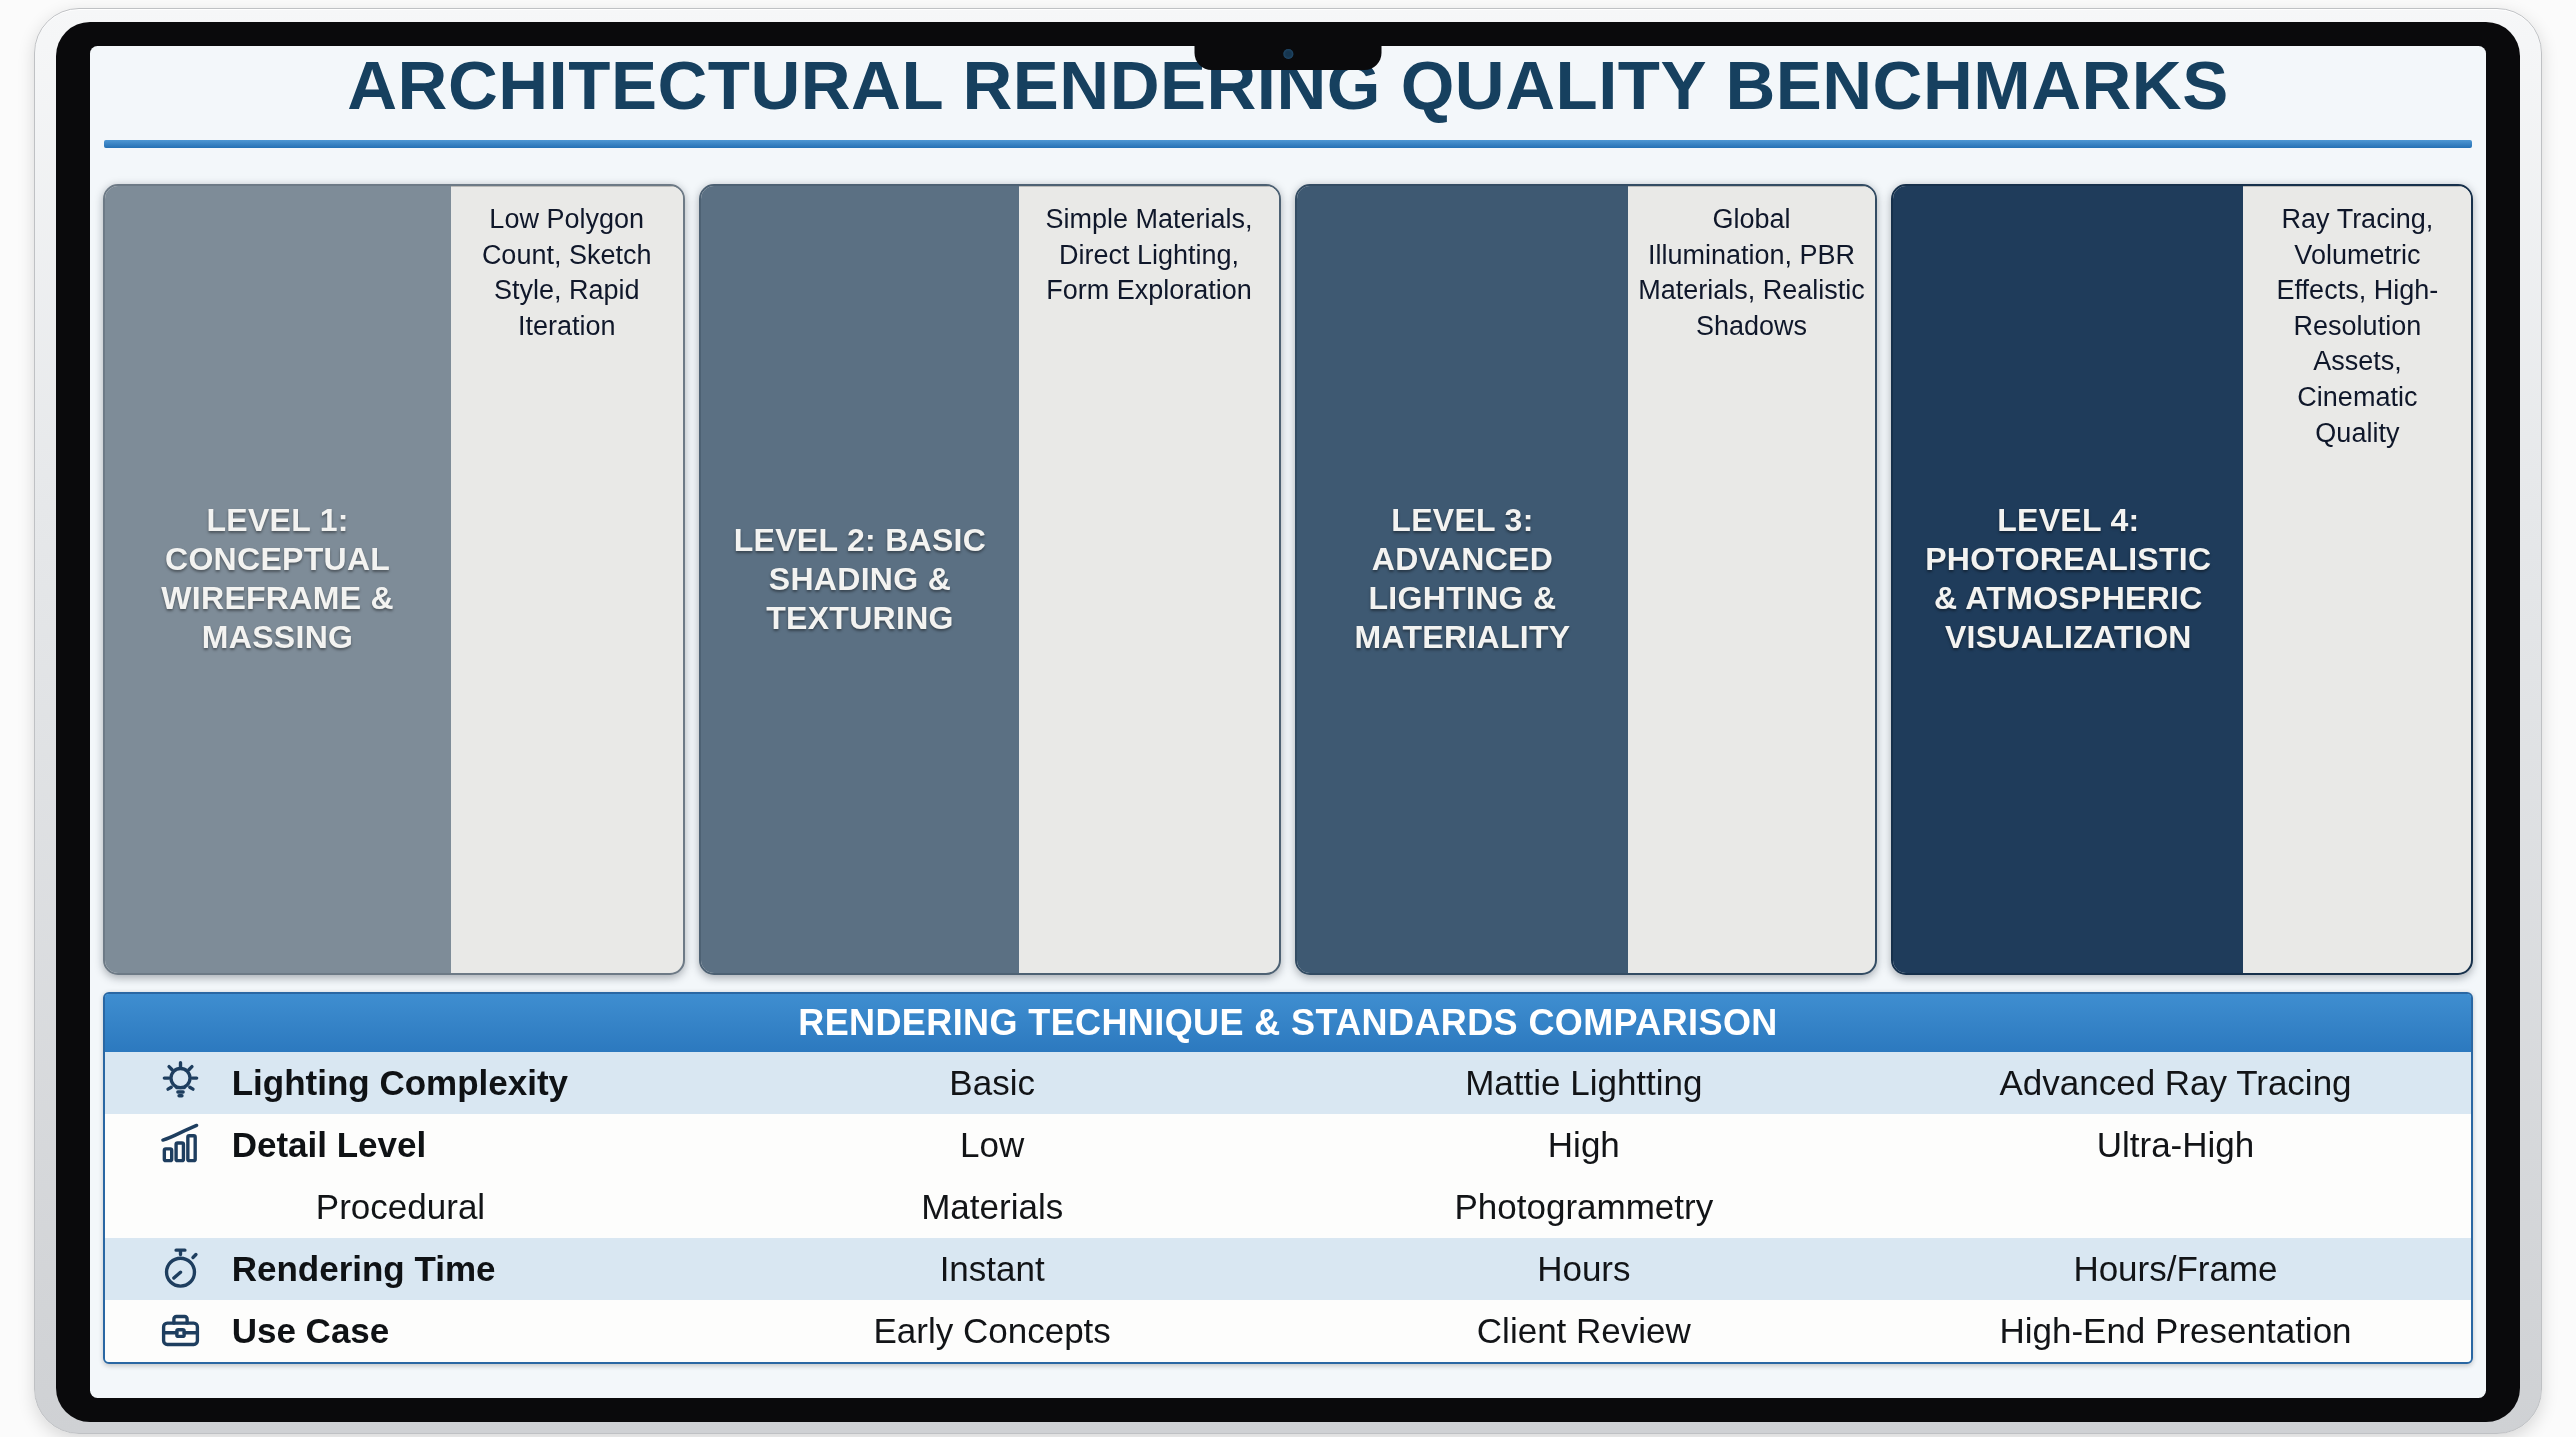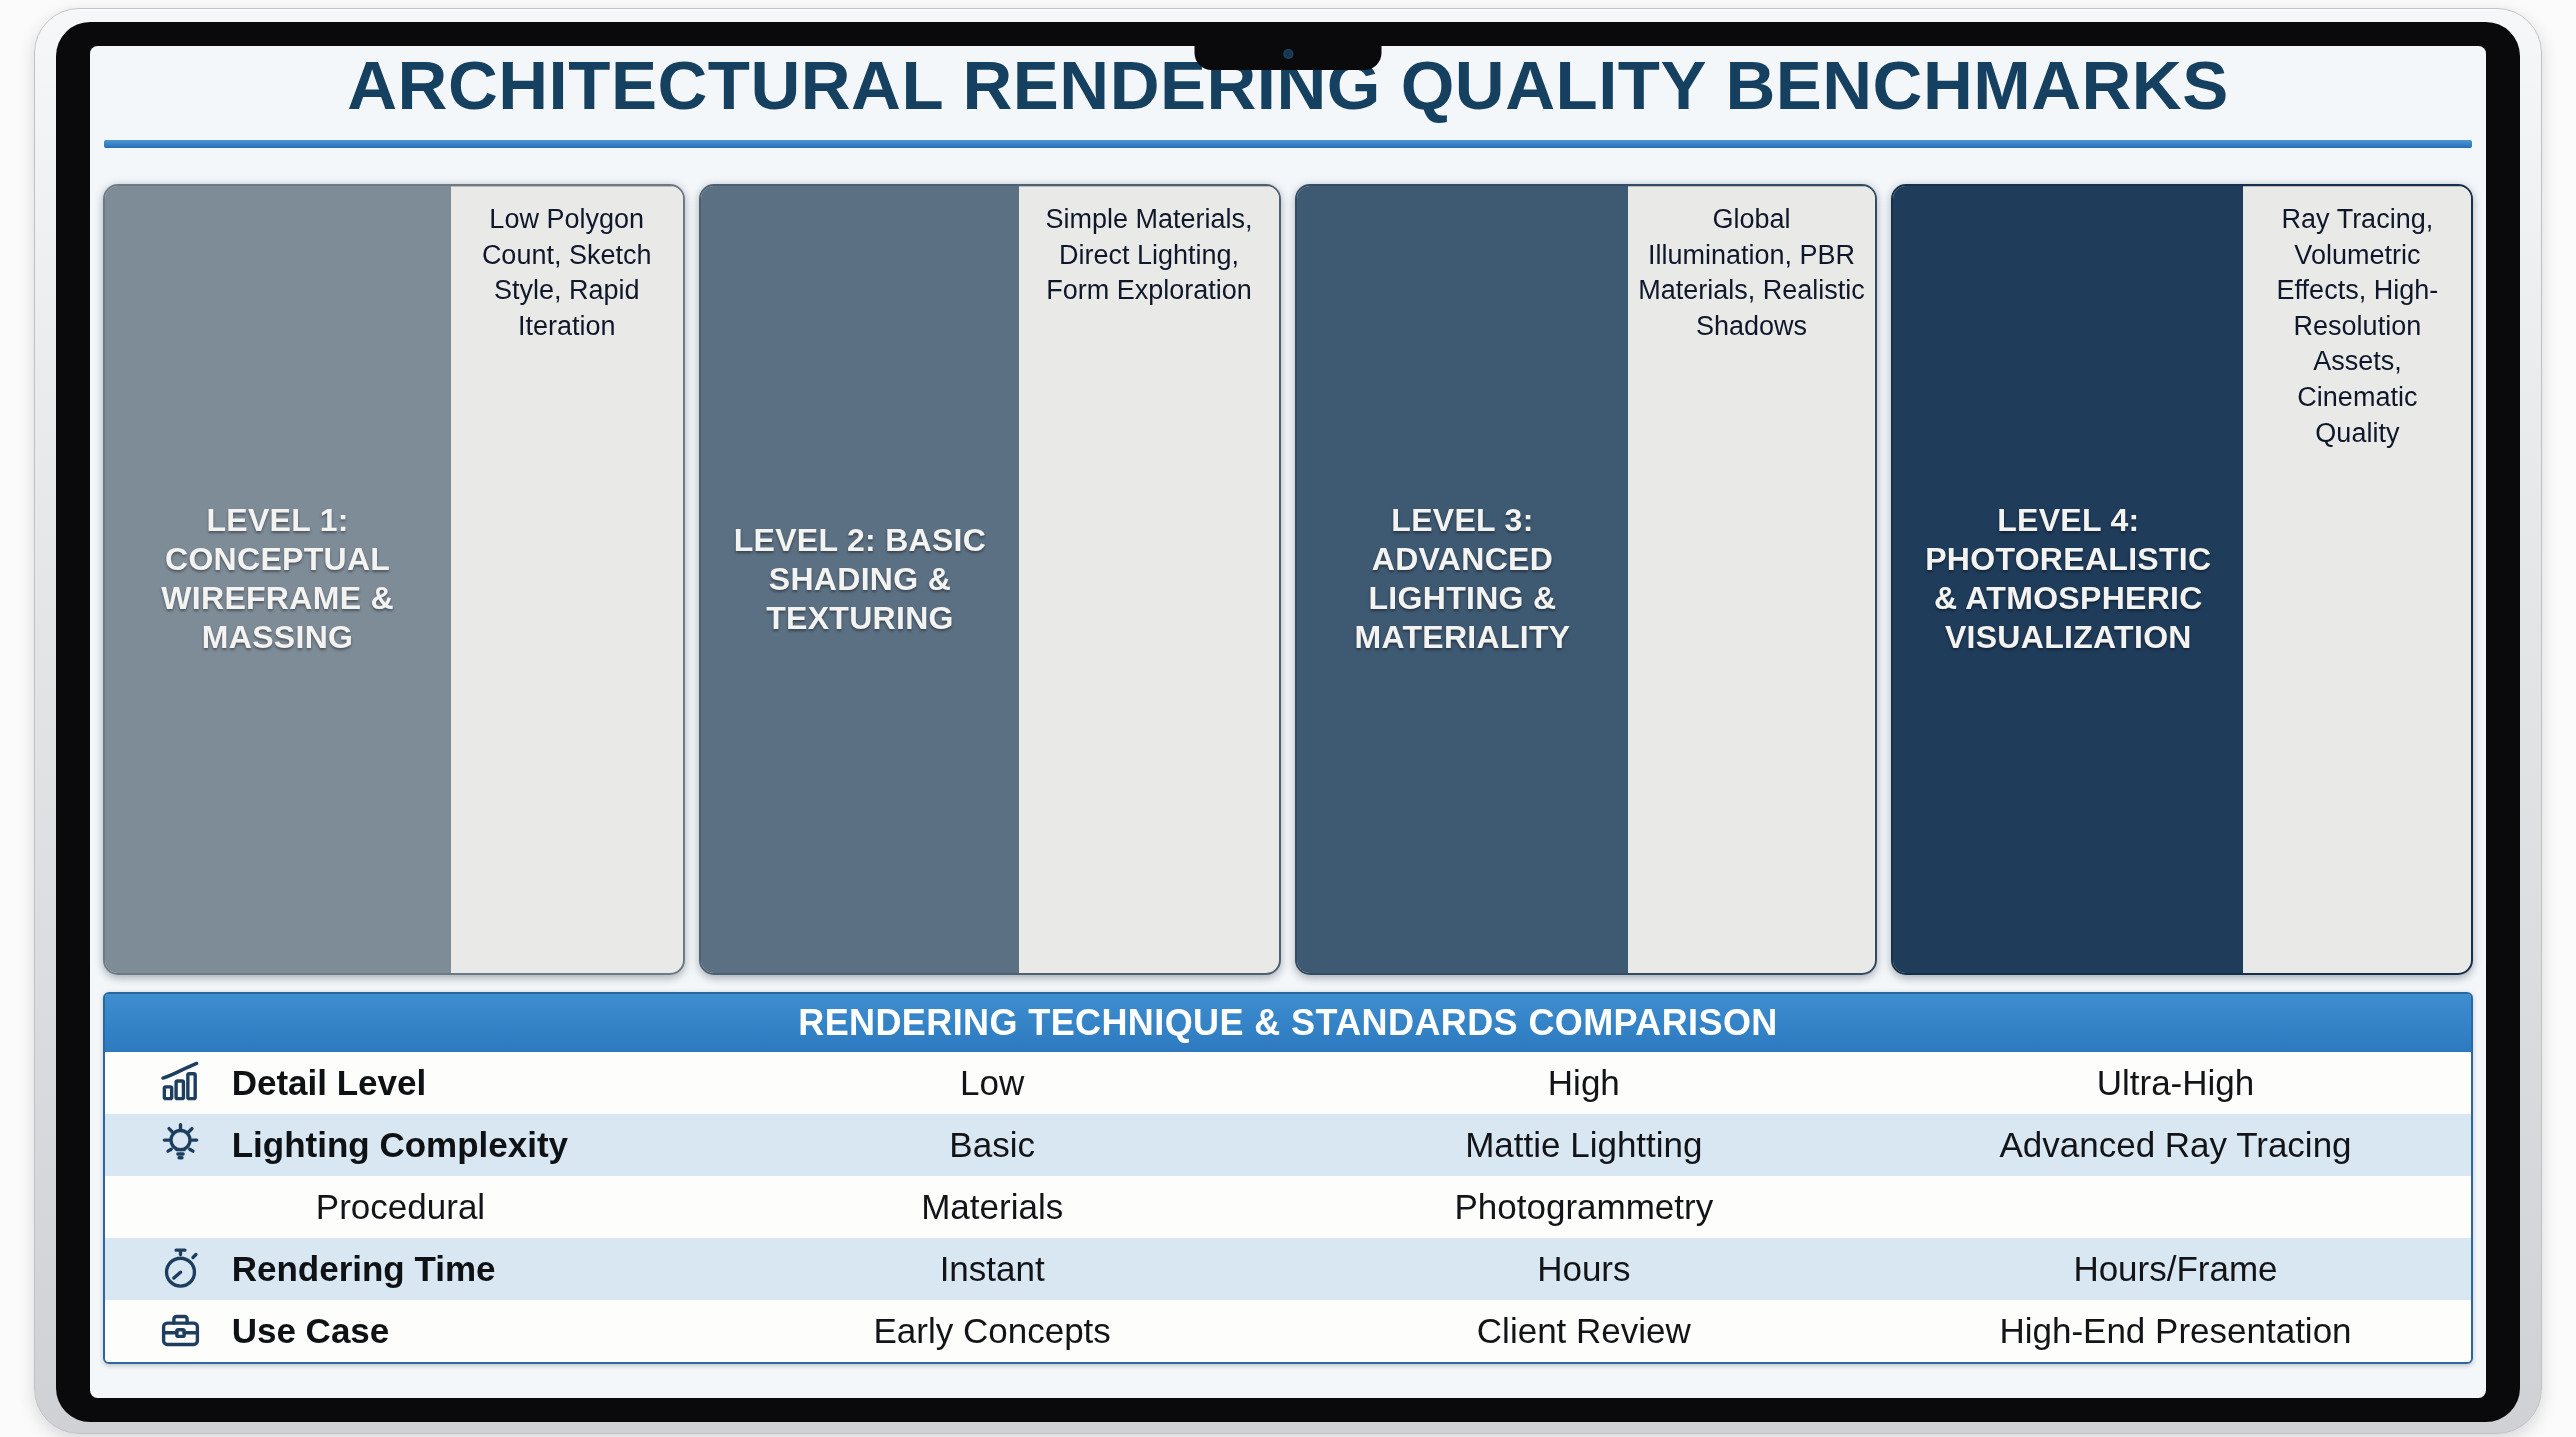--- a/index.html
+++ b/index.html
@@ -343,53 +343,53 @@
                 <rect x="0" y="0" width="640" height="300" fill="url(#g4fog)"></rect>
               </svg>
             </div>
             <div class="panel-caption">Ray Tracing, Volumetric Effects, High-Resolution Assets, Cinematic Quality</div>
           </div>
         </div>
 
         <div class="comparison">
           <div class="comparison-header">RENDERING TECHNIQUE &amp; STANDARDS COMPARISON</div>
 
+          <div class="trow alt">
+            <div class="tlabel">
+              <span class="ticon">
+                <svg viewBox="0 0 32 32">
+                  <circle cx="16" cy="13" r="6.5"></circle>
+                  <path d="M13.5 19.5 h5 M14.2 22.5 h3.6 M15 25 h2"></path>
+                  <path d="M16 2.5 v3 M5 13 h3 M24 13 h3 M8.2 5.2 l2.1 2.1 M23.8 5.2 l-2.1 2.1 M7.5 20.5 l2.2 -1.3 M24.5 20.5 l-2.2 -1.3"></path>
+                </svg>
+              </span>
+              <span>Lighting Complexity</span>
+            </div>
+            <div class="tval">Basic</div>
+            <div class="tval">Mattie Lightting</div>
+            <div class="tval">Advanced Ray Tracing</div>
+          </div>
+
           <div class="trow">
             <div class="tlabel">
               <span class="ticon">
                 <svg viewBox="0 0 32 32">
                   <rect x="5" y="19" width="5" height="8" rx="1"></rect>
                   <rect x="13" y="15" width="5" height="12" rx="1"></rect>
                   <rect x="21" y="10" width="5" height="17" rx="1"></rect>
                   <path d="M4 13 C 11 11, 17 7, 27 3"></path>
                 </svg>
               </span>
               <span>Detail Level</span>
             </div>
             <div class="tval">Low</div>
             <div class="tval">High</div>
             <div class="tval">Ultra-High</div>
           </div>
 
-          <div class="trow alt">
-            <div class="tlabel">
-              <span class="ticon">
-                <svg viewBox="0 0 32 32">
-                  <circle cx="16" cy="13" r="6.5"></circle>
-                  <path d="M13.5 19.5 h5 M14.2 22.5 h3.6 M15 25 h2"></path>
-                  <path d="M16 2.5 v3 M5 13 h3 M24 13 h3 M8.2 5.2 l2.1 2.1 M23.8 5.2 l-2.1 2.1 M7.5 20.5 l2.2 -1.3 M24.5 20.5 l-2.2 -1.3"></path>
-                </svg>
-              </span>
-              <span>Lighting Complexity</span>
-            </div>
-            <div class="tval">Basic</div>
-            <div class="tval">Mattie Lightting</div>
-            <div class="tval">Advanced Ray Tracing</div>
-          </div>
-
           <div class="trow">
             <div class="tval">Procedural</div>
             <div class="tval">Materials</div>
             <div class="tval">Photogrammetry</div>
           </div>
 
           <div class="trow alt">
             <div class="tlabel">
               <span class="ticon">
                 <svg viewBox="0 0 32 32">

